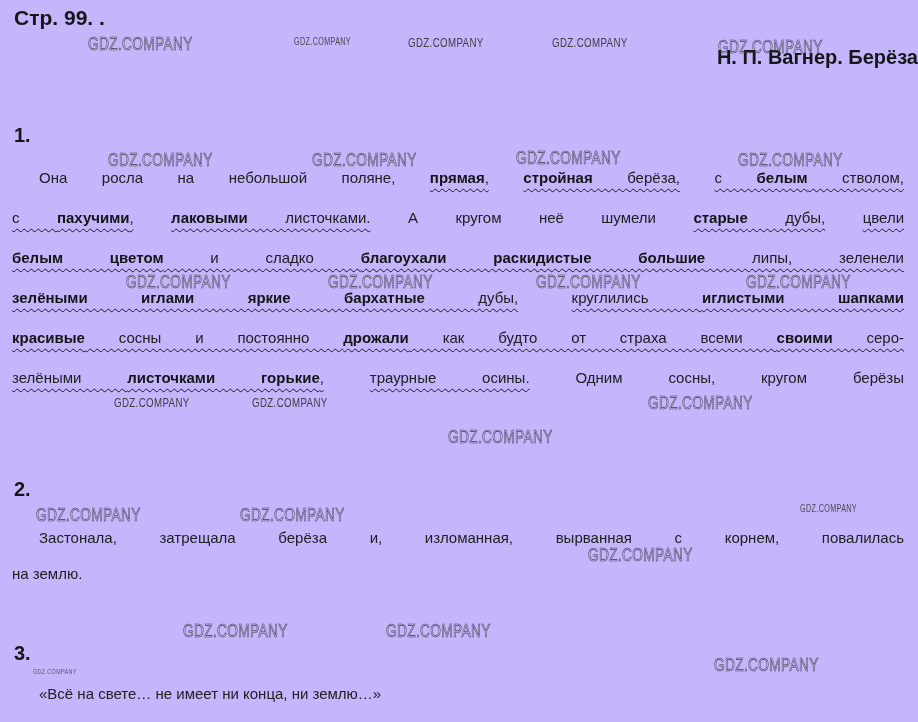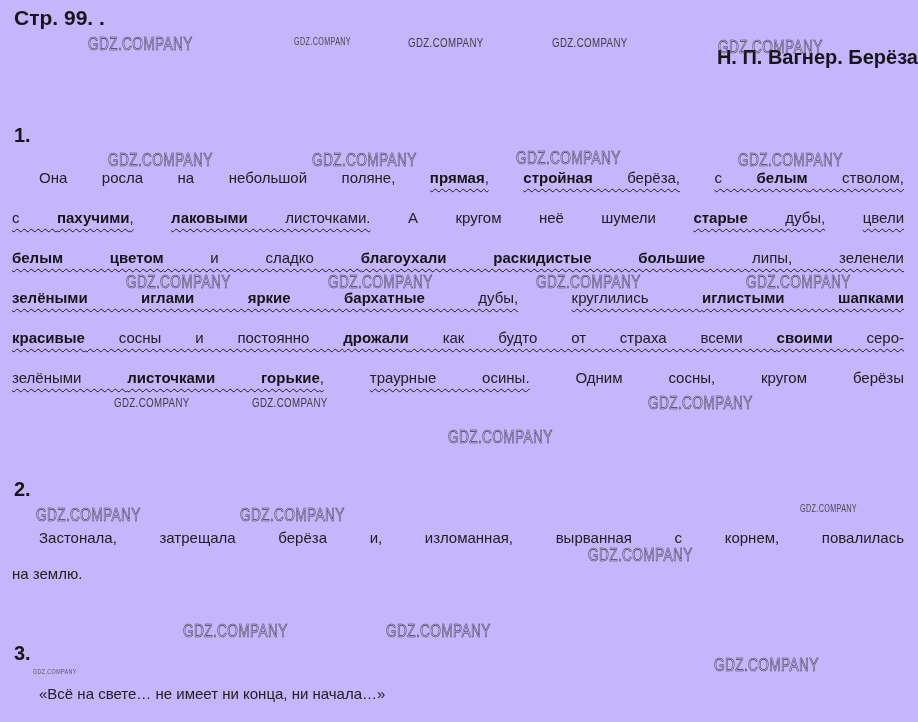--- a/index.html
+++ b/index.html
@@ -62,21 +62,21 @@
     </div>
 
   <div class="secnum" style="top:478px">2.</div>
   <div class="para tight" style="top:520px">
       <div class="line just ind"><span><span>Застонала, затрещала берёза и, изломанная, вырванная с корнем, повалилась</span></span></div>
       <div class="line"><span><span>на землю.</span></span></div>
     </div>
 
   <div class="secnum" style="top:642px">3.</div>
   <div class="para tight" style="top:676px">
-      <div class="line ind"><span><span>«Всё на свете… не имеет ни конца, ни начала…»</span></span></div>
+      <div class="line ind"><span><span>«Всё на свете… не имеет ни конца, ни землю…»</span></span></div>
     </div>
 
   <span class="wm L" style="left:88px;top:33px">GDZ.COMPANY</span>
   <span class="wm S" style="left:294px;top:36px">GDZ.COMPANY</span>
   <span class="wm M" style="left:408px;top:35px">GDZ.COMPANY</span>
   <span class="wm M" style="left:552px;top:35px">GDZ.COMPANY</span>
   <span class="wm L" style="left:718px;top:36px">GDZ.COMPANY</span>
 
   <span class="wm L" style="left:108px;top:149px">GDZ.COMPANY</span>
   <span class="wm L" style="left:312px;top:149px">GDZ.COMPANY</span>

